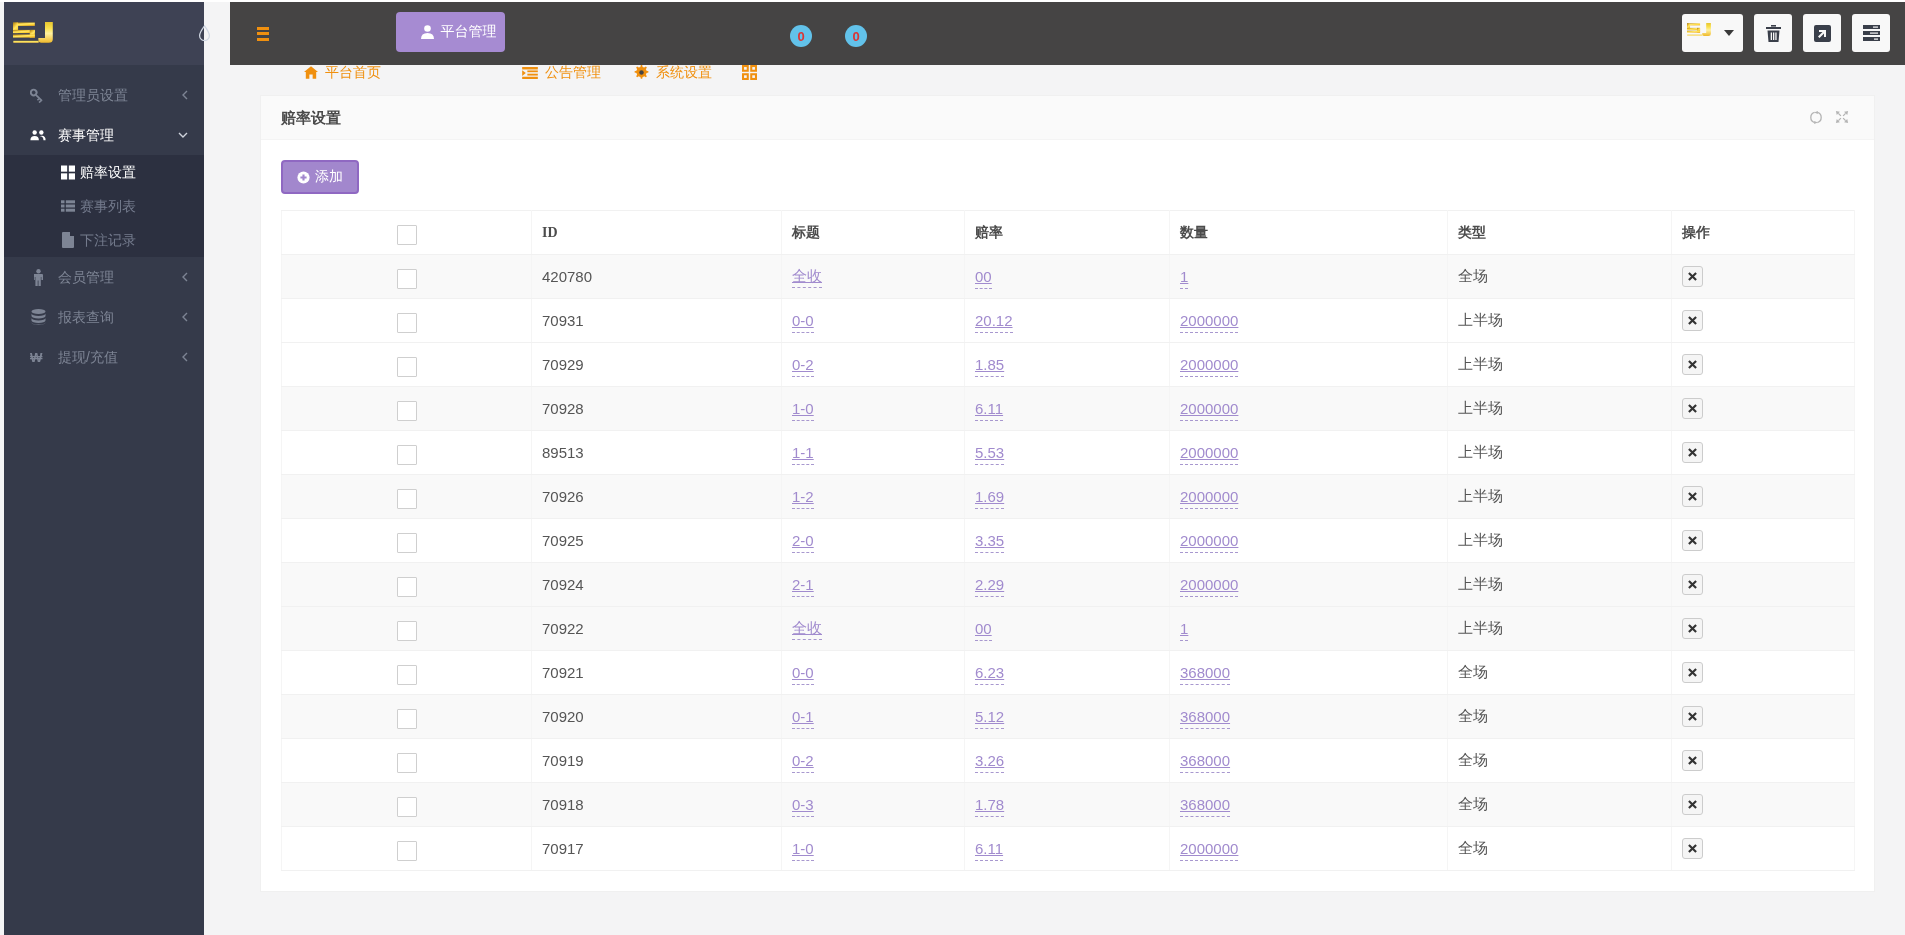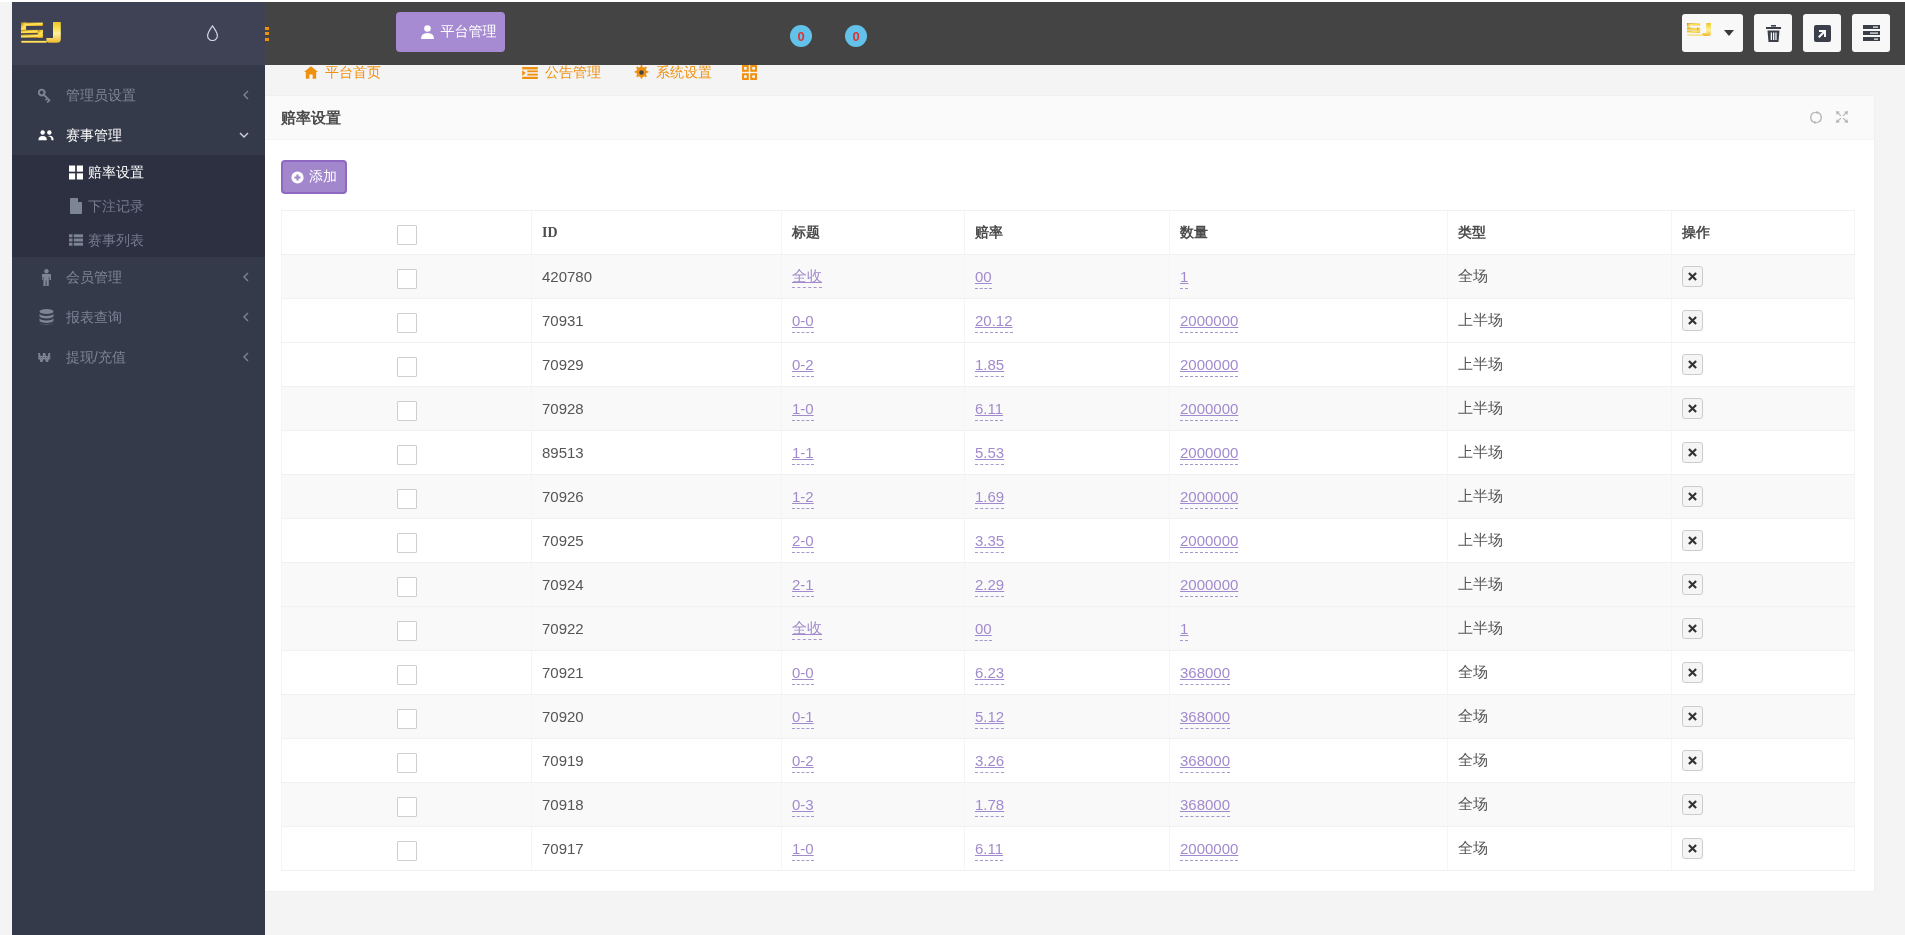--- a/index.html
+++ b/index.html
@@ -1,20 +1,20 @@
 <!DOCTYPE html>
 <html lang="zh"><head>
 <meta charset="utf-8">
 <style>
 * { margin:0; padding:0; box-sizing:border-box; }
 html,body { width:1905px; height:935px; overflow:hidden; font-family:"Liberation Sans", sans-serif; background:#f4f4f5; }
 
 body::after { content:""; position:fixed; left:0; top:0; width:100%; height:2px; background:#fff; z-index:999; }
 
-.sidebar { position:fixed; left:12px; top:0; width:253px; height:935px; background:#353a4a; z-index:5; }
+.sidebar { position:fixed; left:4px; top:0; width:200px; height:935px; background:#353a4a; z-index:5; }
 .logoArea { height:65px; background:#3e4254; position:relative; }
 .menu { list-style:none; }
 .menu.first { margin-top:10px; }
 .mi { position:relative; height:40px; line-height:40px; color:#7d8494; font-size:14px; cursor:pointer; }
 .mi .ic { position:absolute; left:26px; top:0; width:16px; height:40px; display:flex; align-items:center; justify-content:center; }
 .mi .tx { position:absolute; left:54px; }
 .mi .ar { position:absolute; right:16px; top:0; height:40px; display:flex; align-items:center; font-size:13px; color:#7d8494; }
 .mi.on { color:#fff; }
 .mi.on .ar { color:#cfd3dc; }
 .sub { list-style:none; background:#2c3040; }
@@ -36,21 +36,21 @@
 .wbtn { background:#f8f8f8; border-radius:3px; height:38px; display:flex; align-items:center; justify-content:center; margin-left:11px; }
 .wbtn.sq { width:38px; }
 
 
 .content { position:absolute; left:230px; top:65px; width:1675px; padding:30px; }
 .card { background:#fff; border:1px solid #f0f0f0; }
 .cardHead { background:#fafafa; border-bottom:1px solid #f4f4f4; height:44px; position:relative; }
 .cardHead .t { position:absolute; left:20px; top:13px; font-size:15px; font-weight:bold; color:#4a4a4a; }
 .cardHead .tools { position:absolute; right:25px; top:14px; display:flex; gap:12px; color:#b8b8b8; }
 .cardBody { padding:20px; }
-.addBtn { display:inline-flex; align-items:center; justify-content:center; background:#a287cd; border:2px solid #8f68c2; color:#fff; font-size:14px; height:34px; width:66px; border-radius:4px; }
+.addBtn { display:inline-flex; align-items:center; justify-content:center; background:#a287cd; border:2px solid #8f68c2; color:#fff; font-size:14px; height:34px; width:78px; border-radius:4px; }
 .addBtn svg { margin-right:5px; }
 
 table { border-collapse:collapse; table-layout:fixed; width:1573px; margin-top:16px; }
 th, td { border:1px solid #f1f1f1; border-left-color:#f5f5f5; border-right-color:#f5f5f5; font-size:15px; height:44px; padding:0 10px; text-align:left; vertical-align:middle; color:#555; }
 th { font-weight:bold; color:#4c4c4c; font-size:14px; height:44px;font-family:Liberation Serif, serif; }
 tr.odd td { background:#f9f9f9; }
 .cb { width:20px; height:20px; background:#fff; border:1px solid #cfcfcf; border-radius:1px; margin:4px auto 0; }
 a.lk { color:#a18bce; text-decoration:underline; text-decoration-thickness:1px; border-bottom:1px dashed #a898cf; padding-bottom:3px; }
 .xbtn { width:21px; height:21px; background:#f5f5f5; border:1px solid #ccc; border-radius:3px; display:flex; align-items:center; justify-content:center; }
 </style>
@@ -137,41 +137,41 @@
               <rect x="0" y="0" width="6.6" height="6.6"></rect>
               <rect x="8.4" y="0" width="6.6" height="6.6"></rect>
               <rect x="0" y="8.4" width="6.6" height="6.6"></rect>
               <rect x="8.4" y="8.4" width="6.6" height="6.6"></rect>
             </g>
           </svg>
         </span>
         <span class="tx">赔率设置</span>
       </li>
     <li class="si">
-        <span class="ic" id="ic-file">
-          <svg width="13" height="16" viewBox="0 0 13 16">
-            <path fill="#7d8494" d="M1 0 h7 l4 4 v11 a1 1 0 0 1 -1 1 h-10 a1 1 0 0 1 -1 -1 v-14 a1 1 0 0 1 1 -1 z M8 0 v4 h4 z" fill-rule="evenodd"></path>
-          </svg>
-        </span>
-        <span class="tx">下注记录</span>
-      </li>
-    <li class="si">
         <span class="ic" id="ic-list">
           <svg width="16" height="14" viewBox="0 0 16 14">
             <g fill="#7d8494">
               <rect x="0" y="0.5" width="4" height="3.4"></rect>
               <rect x="5.5" y="0.5" width="10.5" height="3.4"></rect>
               <rect x="0" y="5.3" width="4" height="3.4"></rect>
               <rect x="5.5" y="5.3" width="10.5" height="3.4"></rect>
               <rect x="0" y="10.1" width="4" height="3.4"></rect>
               <rect x="5.5" y="10.1" width="10.5" height="3.4"></rect>
             </g>
           </svg>
         </span>
         <span class="tx">赛事列表</span>
+      </li>
+    <li class="si">
+        <span class="ic" id="ic-file">
+          <svg width="13" height="16" viewBox="0 0 13 16">
+            <path fill="#7d8494" d="M1 0 h7 l4 4 v11 a1 1 0 0 1 -1 1 h-10 a1 1 0 0 1 -1 -1 v-14 a1 1 0 0 1 1 -1 z M8 0 v4 h4 z" fill-rule="evenodd"></path>
+          </svg>
+        </span>
+        <span class="tx">下注记录</span>
       </li>
   </ul>
   <ul class="menu">
     <li class="mi">
         <span class="ic" id="ic-male">
           <svg width="9" height="17" viewBox="0 0 9 17">
             <g fill="#7d8494">
               <circle cx="4.5" cy="2.2" r="2.2"></circle>
               <path d="M1 5 h7 a1 1 0 0 1 1 1 v5 h-1.6 v-3 h-0.6 v9 h-2.3 v-5.5 h-0.8 v5.5 h-2.3 v-9 h-0.6 v3 h-1.6 v-5 a1 1 0 0 1 1 -1 z"></path>
             </g>

